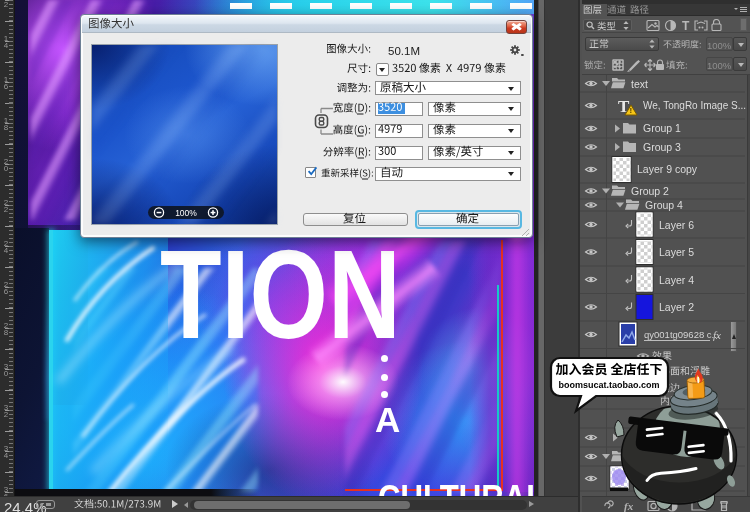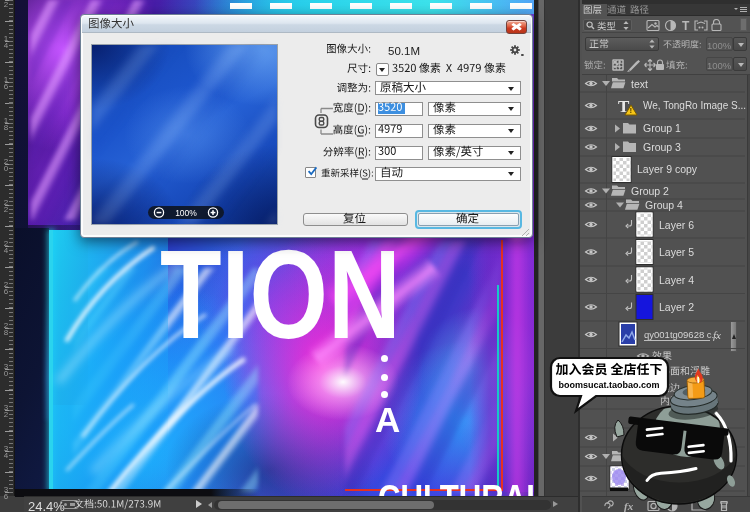--- a/index.html
+++ b/index.html
@@ -115,21 +115,21 @@
 <div class="abs" style="left:2px;top:363px;width:8px;color:#999;font-size:8px;line-height:7px;text-align:center;">3<br>0</div>
 <div class="abs" style="left:2px;top:404px;width:8px;color:#999;font-size:8px;line-height:7px;text-align:center;">3<br>2</div>
 <div class="abs" style="left:2px;top:445px;width:8px;color:#999;font-size:8px;line-height:7px;text-align:center;">3<br>4</div>
 <div class="abs" style="left:2px;top:486px;width:8px;color:#999;font-size:8px;line-height:7px;text-align:center;">3<br>6</div>
 </div>
 
 <div class="abs" style="left:534px;top:0;width:4px;height:496px;background:#232323;"></div>
 <div class="abs" style="left:538px;top:0;width:7px;height:496px;background:#676767;border-left:1px solid #4a4a4a;border-right:1px solid #333;"></div>
 <div class="abs" style="left:545px;top:0;width:33px;height:512px;background:#3c3c3c;"></div>
 
-<div class="abs" style="left:0;top:496px;width:578px;height:16px;background:#404040;border-top:1px solid #2c2c2c;color:#ddd;font-size:13px;margin-left:24px;">
+<div class="abs" style="left:0;top:496px;width:578px;height:16px;background:#404040;border-top:1px solid #2c2c2c;color:#ddd;font-size:15px;">
   <span class="abs" style="left:4px;top:2px;">24.4%</span>
   <span class="abs" style="left:36px;top:3px;width:19px;height:9px;border:1px solid #999;border-radius:3px;"></span>
   <span class="abs" style="left:40px;top:6px;width:3px;height:3px;background:#999;border-radius:50%;"></span>
   <span class="abs" style="left:46px;top:6px;width:5px;height:3px;background:#999;"></span>
 
   <span class="abs" style="left:172px;top:3px;width:0;height:0;border-left:6px solid #ccc;border-top:4px solid transparent;border-bottom:4px solid transparent;"></span>
   <span class="abs" style="left:184px;top:5px;width:0;height:0;border-right:4px solid #999;border-top:3px solid transparent;border-bottom:3px solid transparent;"></span>
   <div class="abs" style="left:190px;top:3px;width:337px;height:10px;background:#333;border-radius:5px;"></div>
   <div class="abs" style="left:194px;top:4px;width:216px;height:8px;background:#6e6e6e;border-radius:4px;"></div>
   <span class="abs" style="left:529px;top:4px;width:0;height:0;border-left:5px solid #999;border-top:3.5px solid transparent;border-bottom:3.5px solid transparent;"></span>

